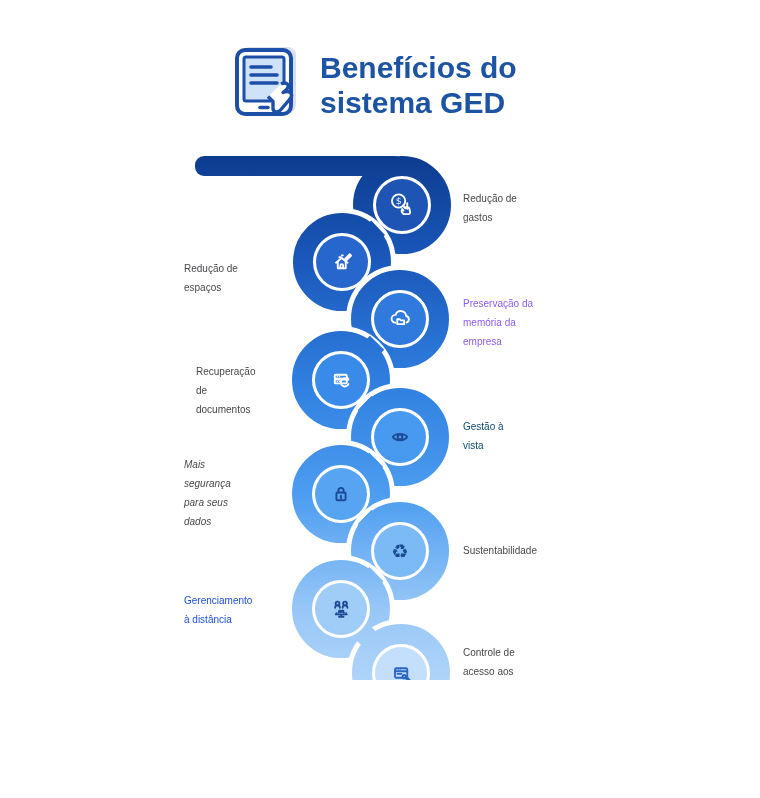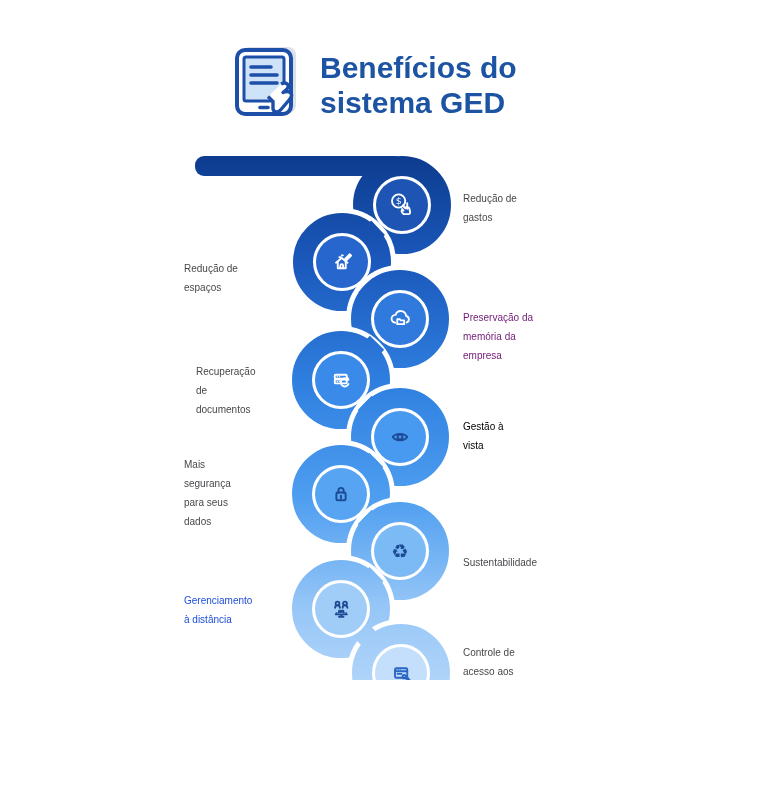--- a/index.html
+++ b/index.html
@@ -136,23 +136,23 @@
         <circle cx="11.4" cy="9.4" r="0.45" fill="#2a66c4" stroke="none"></circle>
     <path d="M9.2 12.7 h3.2"></path>
     <circle cx="14.6" cy="14.9" r="1.35"></circle>
     <path d="M15.6 15.9 l2.4 2.3 M16.9 17.1 l0.9-0.9 M17.9 18.1 l0.8-0.8"></path>
       </g>
     </svg>
 
   <div id="labels">
       <div class="benefit-label" style="color: rgb(72, 72, 76); left: 463px; top: 208px;">Redução de<br>gastos</div>
       <div class="benefit-label" style="color: rgb(72, 72, 76); left: 184px; top: 278px;">Redução de<br>espaços</div>
-      <div class="benefit-label" style="color: #701a75; left: 463px; top: 322px; margin-top: 14px;">Preservação da<br>memória da<br>empresa</div>
+      <div class="benefit-label" style="color: #8b5cf6; left: 463px; top: 322px;">Preservação da<br>memória da<br>empresa</div>
       <div class="benefit-label" style="color: rgb(72, 72, 76); left: 196px; top: 390px;">Recuperação<br>de<br>documentos</div>
-      <div class="benefit-label" style="color: #000000; left: 463px; top: 436px;">Gestão à<br>vista</div>
-      <div class="benefit-label" style="color: rgb(72, 72, 76); left: 184px; top: 493px;">Mais<br>segurança<br>para seus<br>dados</div>
-      <div class="benefit-label" style="color: rgb(72, 72, 76); left: 463px; top: 550px; margin-top: 12px;">Sustentabilidade</div>
+      <div class="benefit-label" style="color: #0c4a6e; left: 463px; top: 436px;">Gestão à<br>vista</div>
+      <div class="benefit-label" style="color: rgb(72, 72, 76); left: 184px; top: 493px; font-style: italic;">Mais<br>segurança<br>para seus<br>dados</div>
+      <div class="benefit-label" style="color: rgb(72, 72, 76); left: 463px; top: 550px;">Sustentabilidade</div>
       <div class="benefit-label" style="color: #1d4ed8; left: 184px; top: 610px;">Gerenciamento<br>à distância</div>
       <div class="benefit-label" style="color: rgb(72, 72, 76); left: 463px; top: 671px;">Controle de<br>acesso aos<br>usuários</div>
     </div>
 
   <div class="logo" style="color: #7f1d1d;">SYDLE</div>
 </div>
 
 </body></html>

